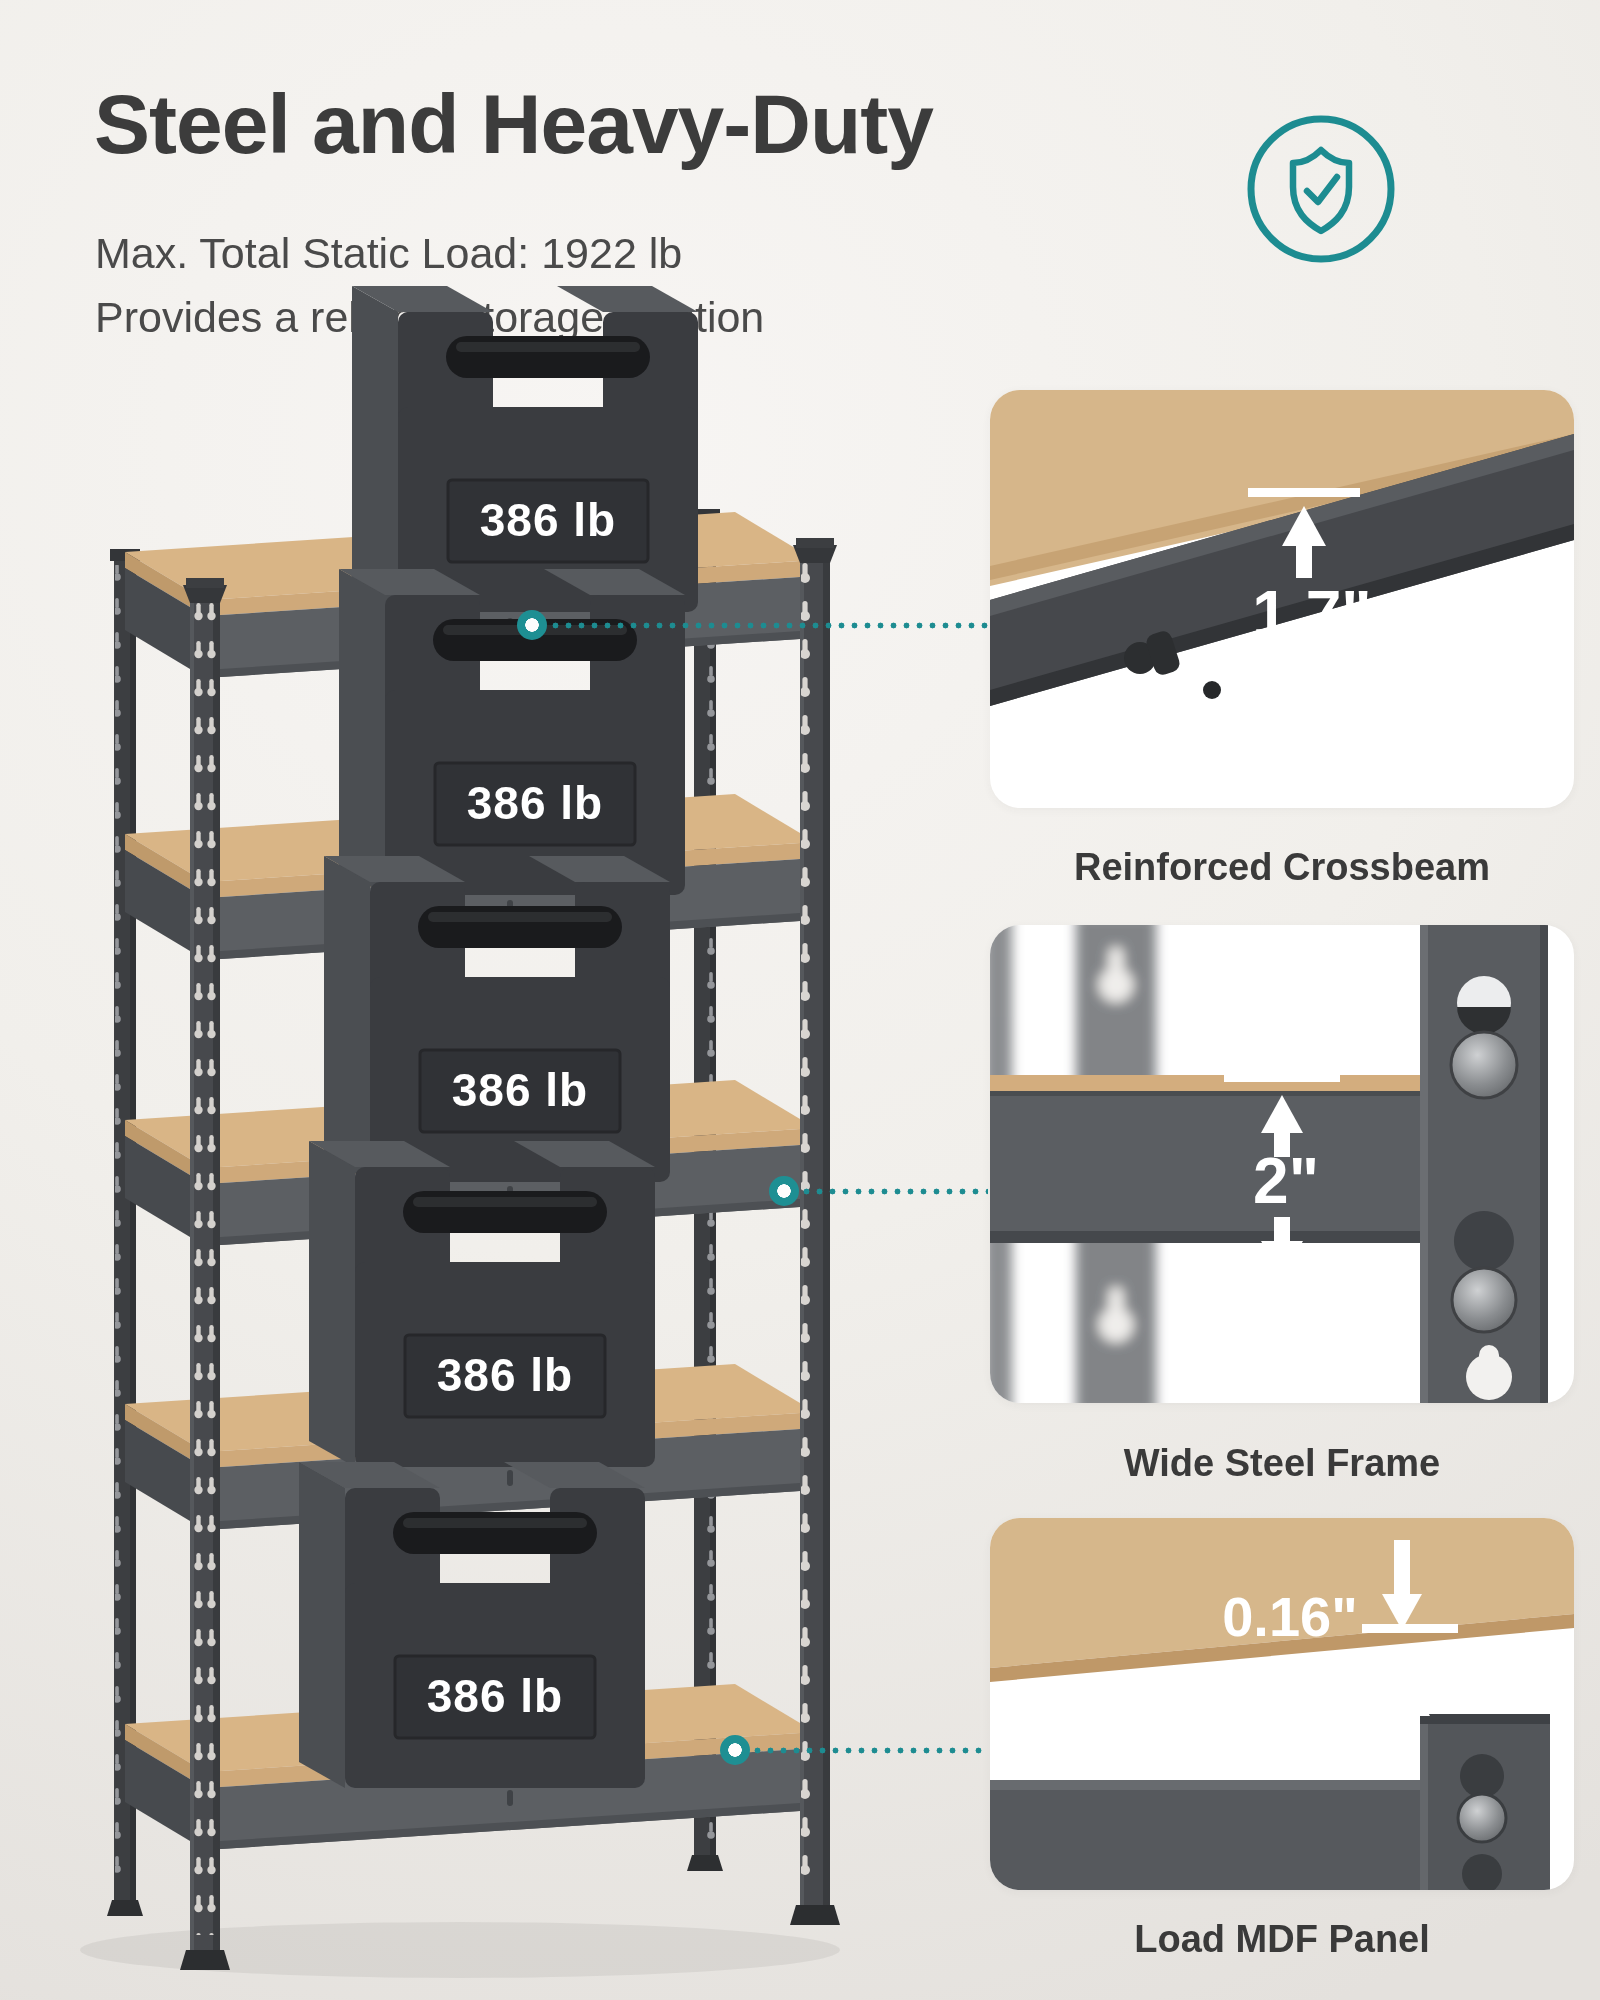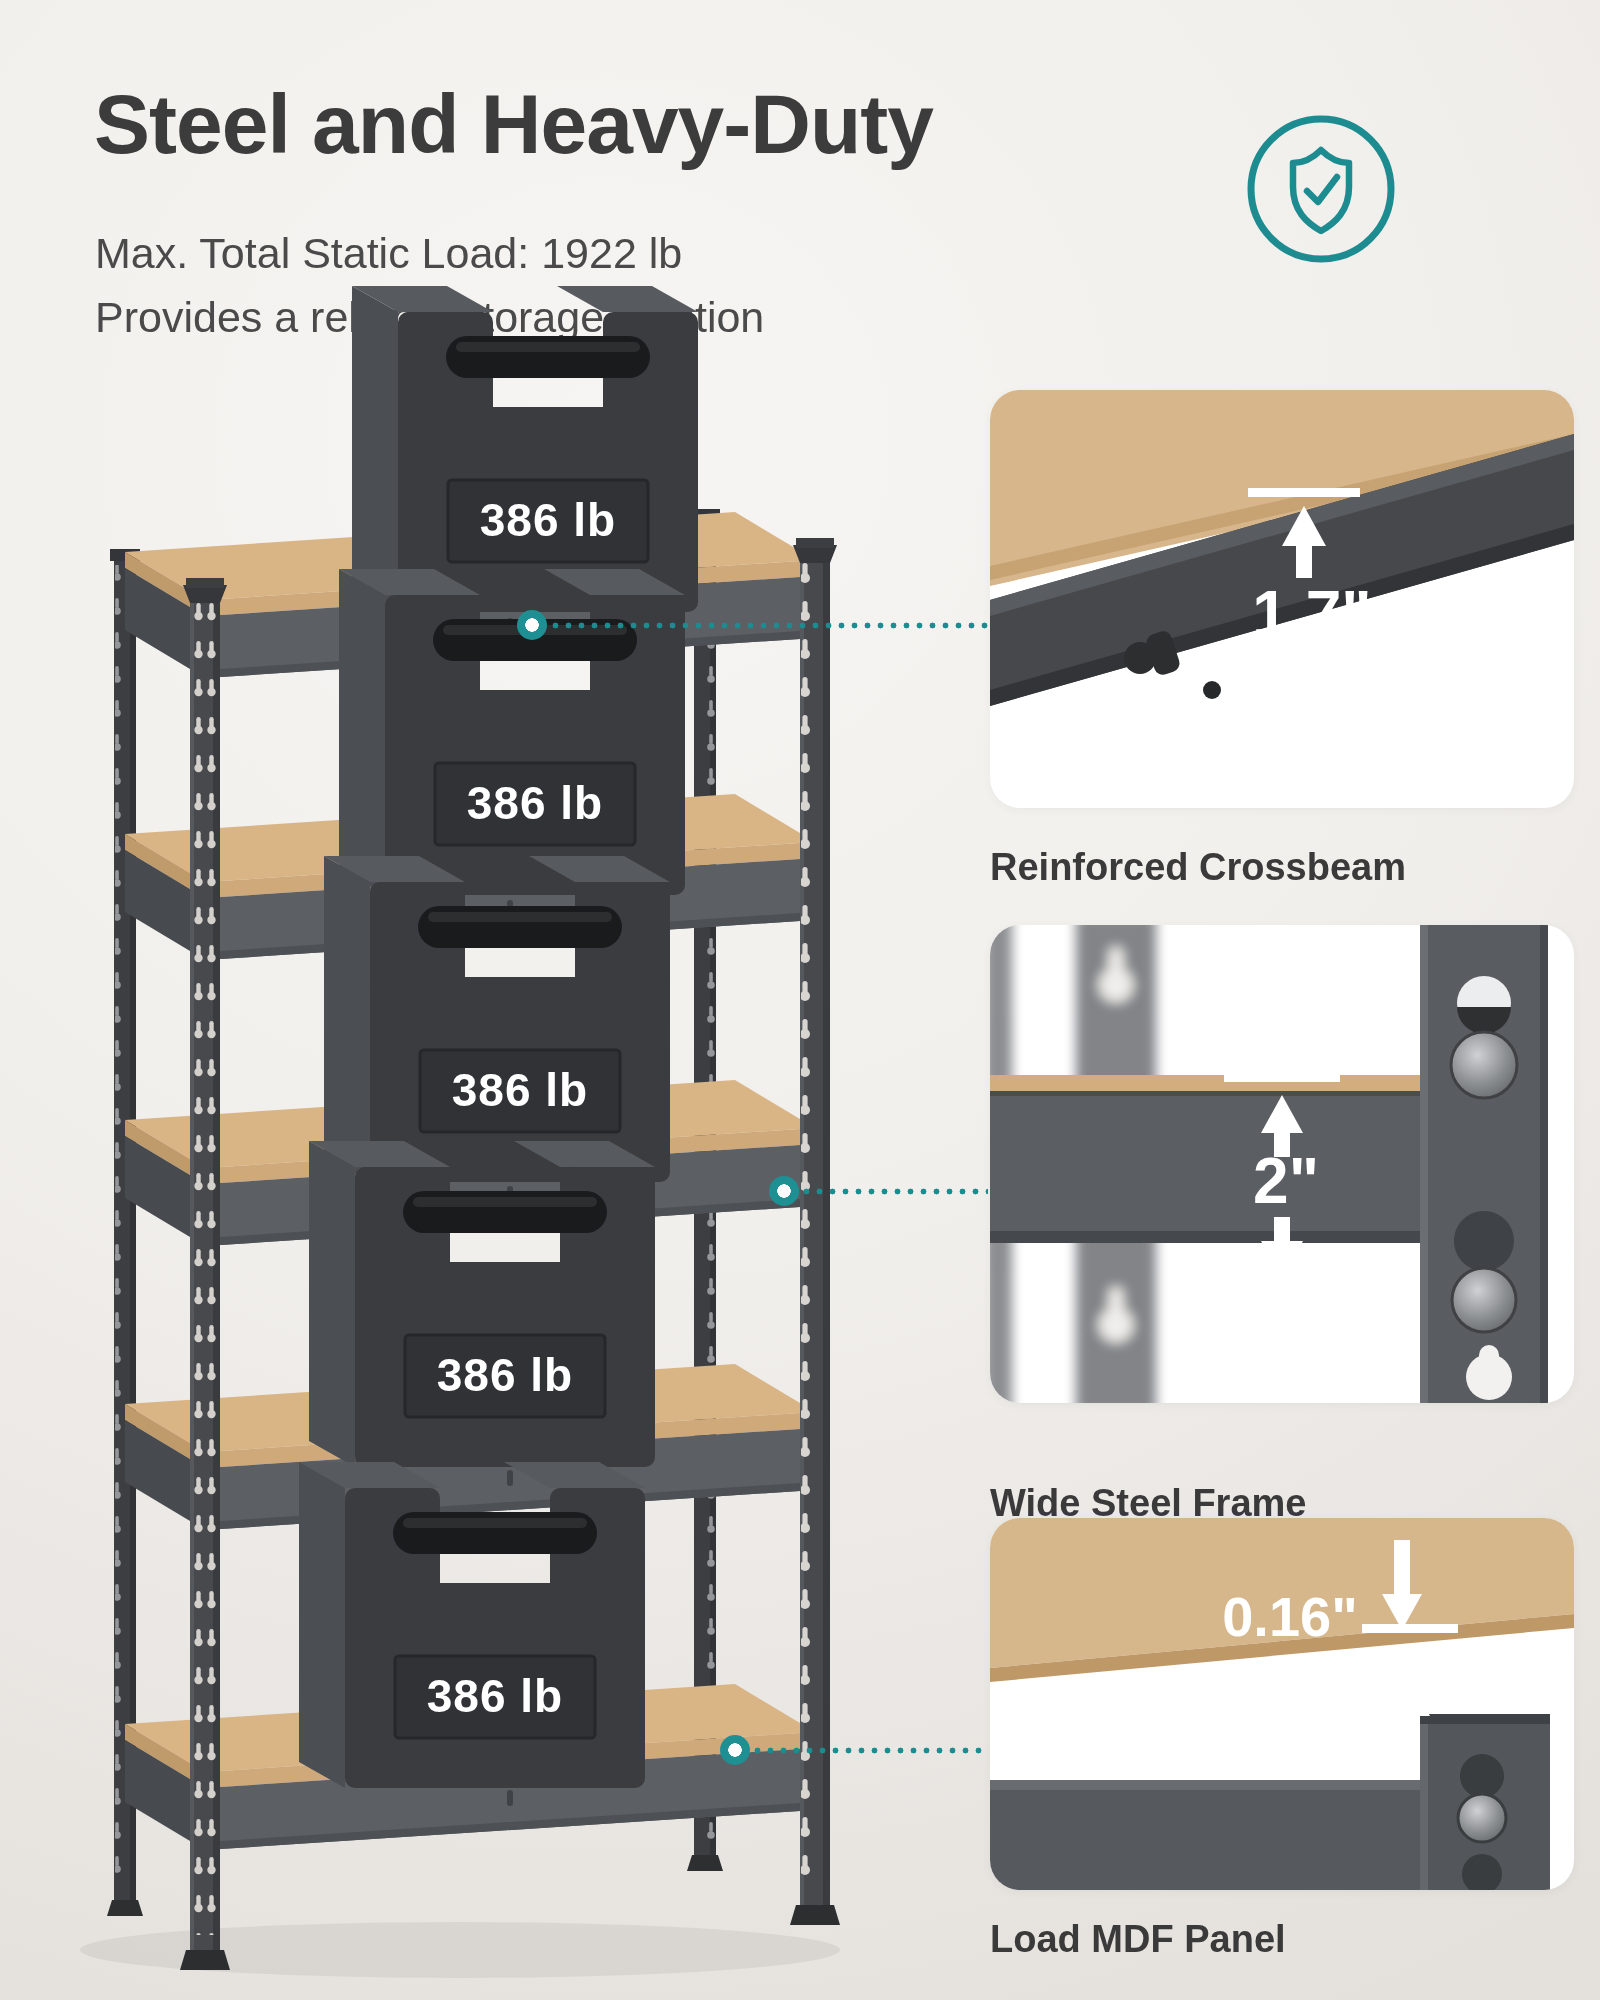--- a/index.html
+++ b/index.html
@@ -19,25 +19,25 @@
   .badge{left:1244px;top:112px;width:154px;height:154px;}
   .card{
     left:990px;width:584px;background:#ffffff;border-radius:30px;overflow:hidden;
     box-shadow:0 2px 10px rgba(60,55,50,0.05);
   }
   .card1{top:390px;height:418px;}
   .card2{top:925px;height:478px;}
   .card3{top:1518px;height:372px;}
   .card svg{display:block;width:100%;height:100%;}
   .caption{
-    left:990px;width:584px;text-align:left;font-size:38px;font-weight:bold;
+    left:990px;width:584px;text-align:center;font-size:38px;font-weight:bold;
     color:#3a3a3a;line-height:1;
   }
   .cap1{top:848px;}
-  .cap2{top:1444px;margin-top:40px;}
+  .cap2{top:1444px;}
   .cap3{top:1920px;}
   .dotline{
     height:7px;
     background-image:radial-gradient(circle at 3.5px 3.5px, #1d8c91 2.7px, rgba(29,140,145,0) 3.2px);
     background-size:13px 7px;background-repeat:repeat-x;
   }
   .l1{left:552px;top:622px;width:436px;}
   .l2{left:803px;top:1188px;width:185px;}
   .l3{left:754px;top:1747px;width:234px;}
   .cdot{

